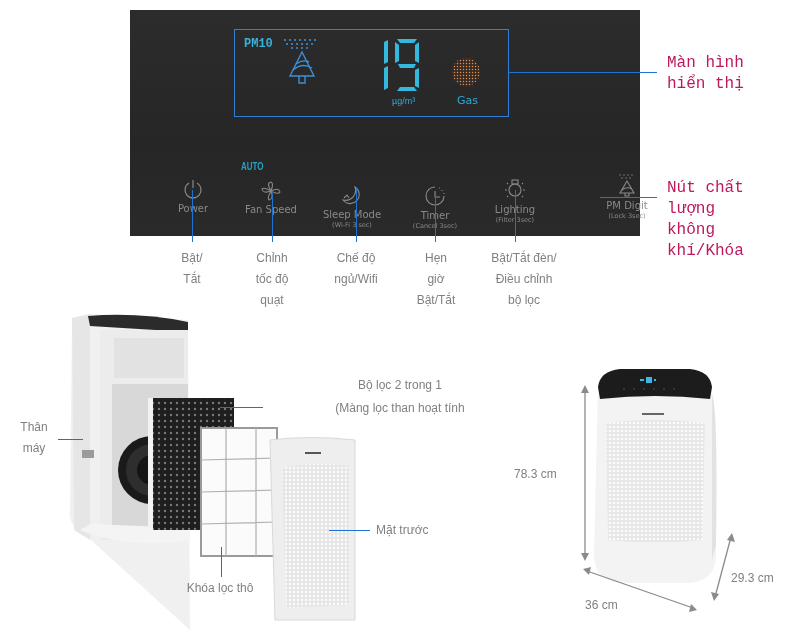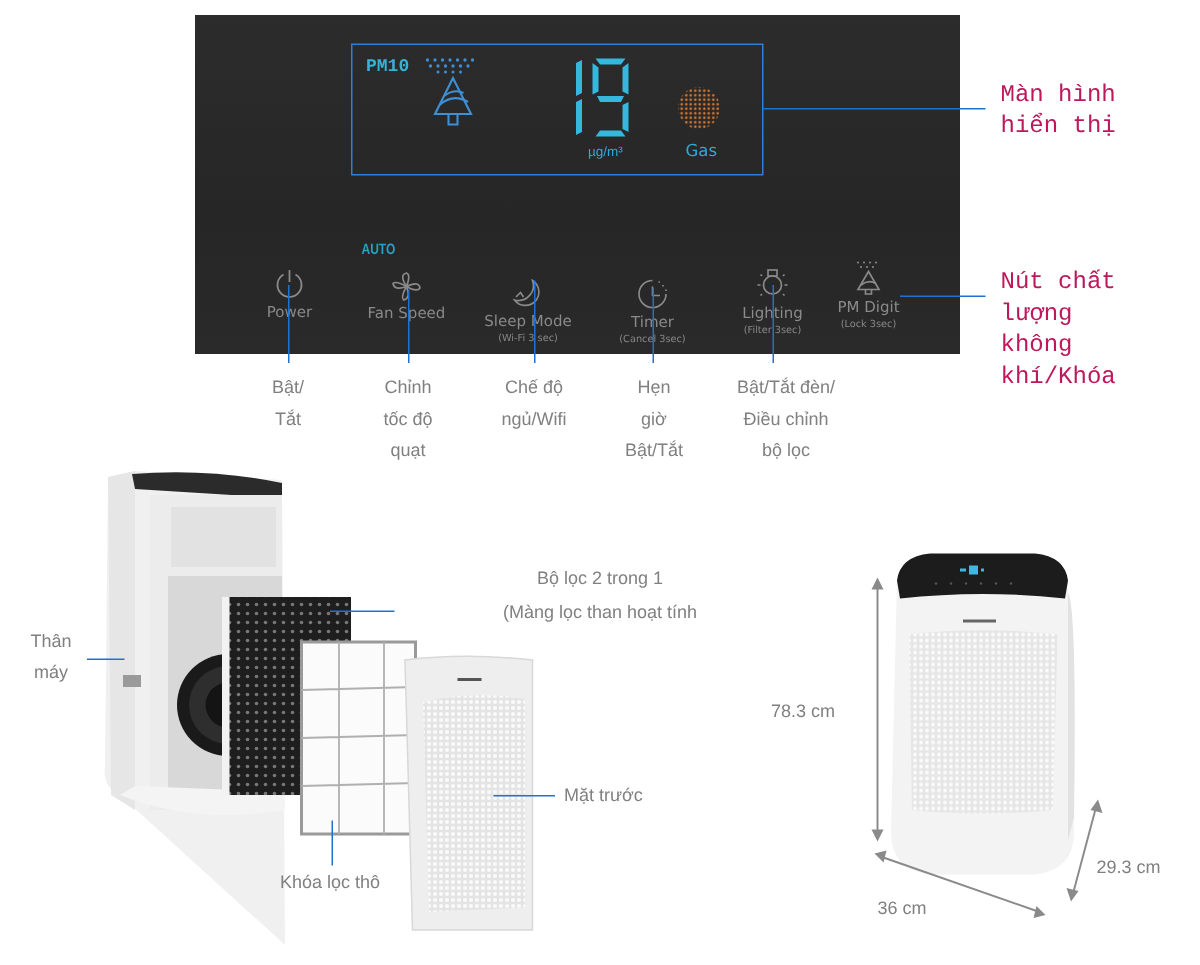--- a/index.html
+++ b/index.html
@@ -144,21 +144,21 @@
       <g fill="none" stroke="#8a8a8a" stroke-width="1.1">
         <rect x="10" y="1" width="6" height="4"></rect>
         <circle cx="13" cy="11" r="6"></circle>
         <path d="M3 11 L5 11 M21 11 L23 11 M5 4 L6 5 M21 4 L20 5 M5 18 L6 17 M21 18 L20 17"></path>
       </g>
     </svg>
   <span class="name">Lighting</span>
   <span class="sub">(Filter 3sec)</span>
 </div>
 
-<div class="btn" style="left:548px;top:173px;width:62px">
+<div class="btn" style="left:596px;top:173px;width:62px">
   <svg width="22" height="24">
       <g fill="#8a8a8a">
         <circle cx="4" cy="2" r=".7"></circle>
         <circle cx="8" cy="2" r=".7"></circle>
         <circle cx="12" cy="2" r=".7"></circle>
         <circle cx="16" cy="2" r=".7"></circle>
         <circle cx="6" cy="5" r=".7"></circle>
         <circle cx="10" cy="5" r=".7"></circle>
         <circle cx="14" cy="5" r=".7"></circle>
       </g>

